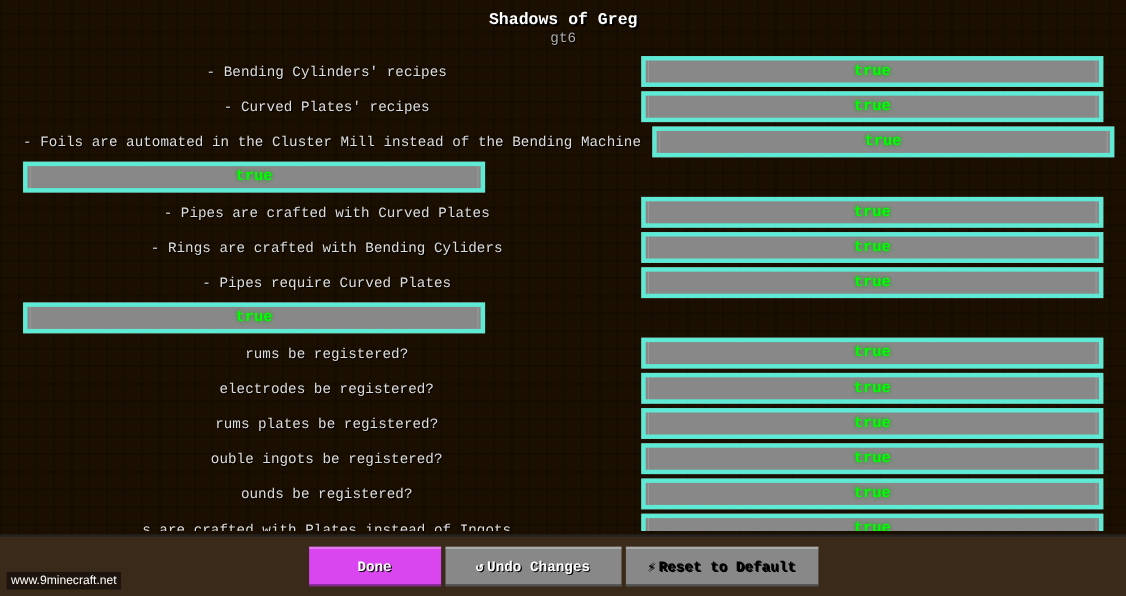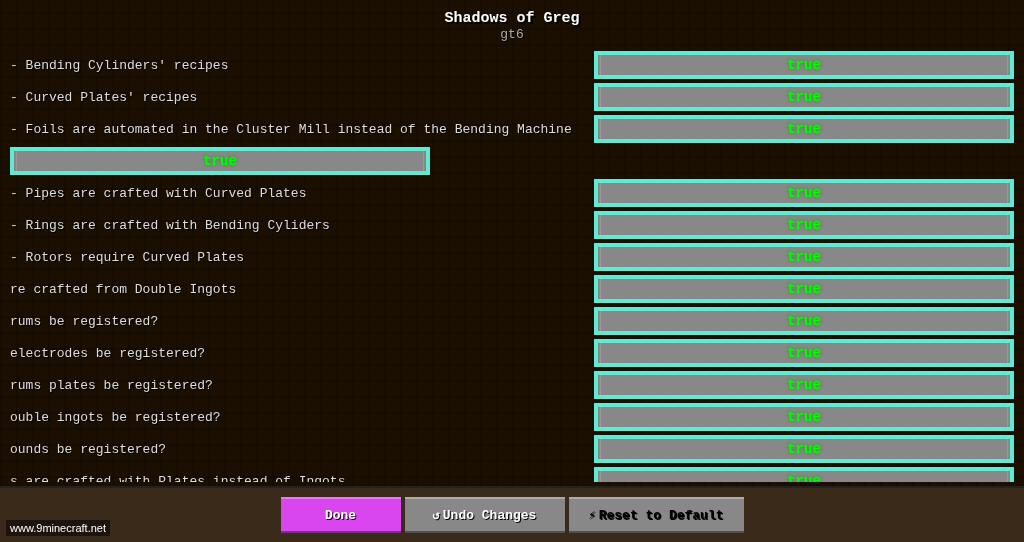--- a/index.html
+++ b/index.html
@@ -37,21 +37,22 @@
     }
 
     .settings-container {
       position: absolute;
       top: 50px;
       left: 0;
       right: 0;
       bottom: 60px;
       overflow-y: scroll;
       overflow-x: hidden;
-      padding: 0 10px;
+      padding: 0 21px;
+      text-align: center;
     }
 
     .settings-container::-webkit-scrollbar {
       width: 8px;
       background: #333;
     }
     .settings-container::-webkit-scrollbar-thumb {
       background: #666;
     }
 
@@ -230,27 +231,26 @@
         <span class="value-text">true</span>
       </div>
     </div>
     <div class="setting-row">
       <div class="setting-label">- Rings are crafted with Bending Cyliders</div>
       <div class="setting-value">
         <span class="value-text">true</span>
       </div>
     </div>
     <div class="setting-row">
-      <div class="setting-label">- Rotors require Curved Plates</div>
-      <div class="setting-value">
-        <span class="value-text">true</span>
-      </div>
-    </div>
-    <div class="setting-row">
-      <div class="setting-label">re crafted from Double Ingots</div>
+      <div class="setting-label">- Pipes require Curved Plates</div>
+      <div class="setting-value">
+        <span class="value-text">true</span>
+      </div>
+    </div>
+    <div class="setting-row">
       <div class="setting-value">
         <span class="value-text">true</span>
       </div>
     </div>
     <div class="setting-row">
       <div class="setting-label">rums be registered?</div>
       <div class="setting-value">
         <span class="value-text">true</span>
       </div>
     </div>

